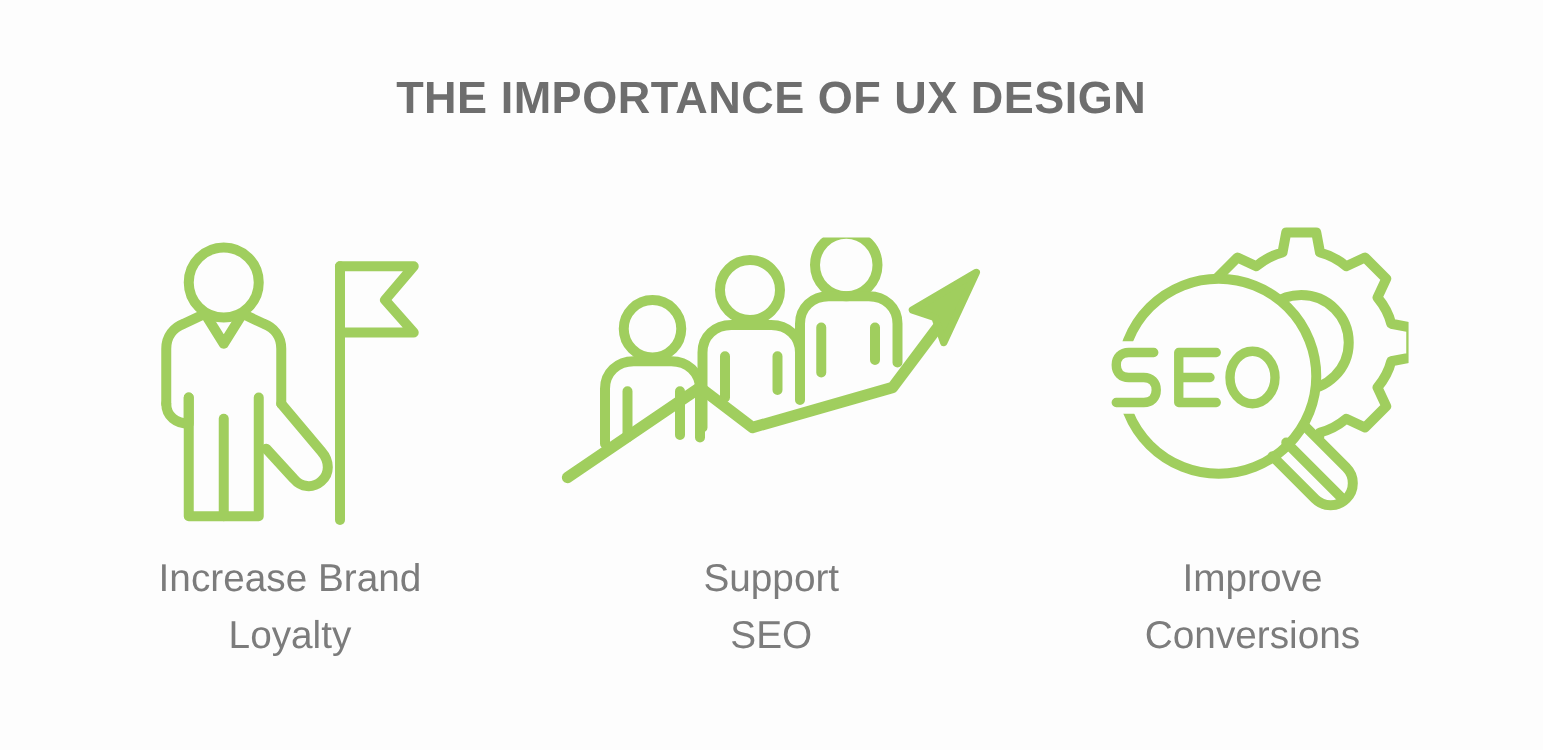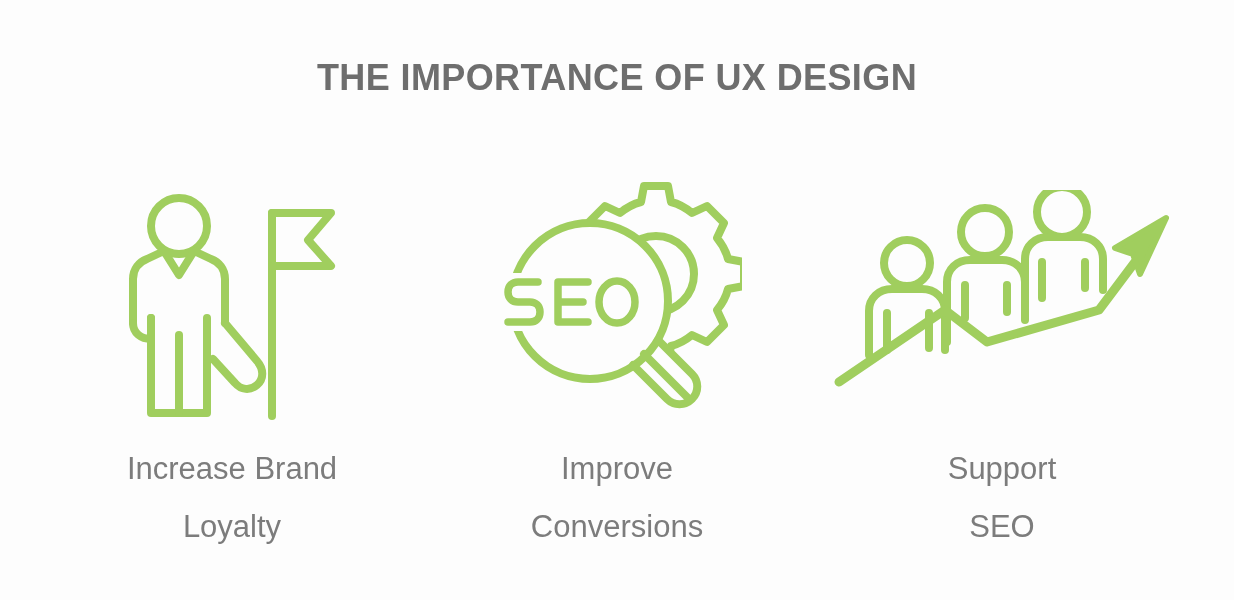--- a/index.html
+++ b/index.html
@@ -52,21 +52,21 @@
   .icon-wrap {
     height: 265px;
     display: flex;
     align-items: center;
     justify-content: center;
   }
   .caption {
     margin-top: 10px;
     text-align: center;
     font-size: 31px;
-    line-height: 58px;
+    line-height: 45px;
     color: #7c7c7c;
     font-family: "Liberation Sans", sans-serif;
     font-weight: normal;
     white-space: pre-line;
   }
 </style>
 </head>
 <body>
 
 <div class="infographic">
@@ -94,20 +94,47 @@
             <path d="M62 162 L62 240"></path>
 
             <path d="M155 40 L155 243"></path>
 
             <path d="M155 40 L214 40 L191 67 L214 93 L155 93"></path>
           </g>
         </svg>
       </div>
       <div class="caption">Increase Brand
 Loyalty</div>
+    </div>
+
+    <div class="column">
+      <div class="icon-wrap">
+        <svg width="350" height="215" viewBox="0 0 350 215">
+          <g fill="none" stroke="#a0ce5e" stroke-width="8" stroke-linecap="round" stroke-linejoin="round">
+
+            <circle cx="80" cy="73" r="23"></circle>
+            <path d="M42 165 L42 121 C42 108 52 99 65 99 L95 99 C108 99 118 108 118 121 L118 160"></path>
+            <path d="M60 123 L60 160 M102 123 L102 158"></path>
+
+            <circle cx="158" cy="42" r="24"></circle>
+            <path d="M120 152 L120 92 C120 79 130 70 143 70 L175 70 C188 70 198 79 198 92 L198 130"></path>
+            <path d="M138 95 L138 128 M180 95 L180 122"></path>
+
+            <circle cx="235" cy="22" r="25"></circle>
+            <path d="M198 128 L198 69 C198 56 208 47 221 47 L253 47 C266 47 276 56 276 69 L276 100"></path>
+            <path d="M215 72 L215 108 M258 72 L258 98"></path>
+          </g>
+
+          <path d="M12 192 L118 120 L160 152 L272 120 L308 72" fill="none" stroke="#a0ce5e" stroke-width="9" stroke-linecap="round" stroke-linejoin="round"></path>
+
+          <path d="M339 28 L288 58 L306 64 L313 84 Z" fill="#a0ce5e" stroke="#a0ce5e" stroke-width="6" stroke-linejoin="round"></path>
+        </svg>
+      </div>
+      <div class="caption">Support
+SEO</div>
     </div>
 
     <div class="column">
       <div class="icon-wrap">
         <svg width="250" height="260" viewBox="0 0 250 260">
           <defs>
             <mask id="gearMask">
               <rect x="0" y="0" width="250" height="260" fill="#fff"></rect>
 
               <circle cx="98" cy="133" r="81" fill="#000"></circle>
@@ -150,41 +177,14 @@
 
             <ellipse cx="125" cy="134" rx="18" ry="21"></ellipse>
           </g>
           <text x="0" y="0" font-size="0">SEO</text>
         </svg>
       </div>
       <div class="caption">Improve
 Conversions</div>
     </div>
 
-    <div class="column">
-      <div class="icon-wrap">
-        <svg width="350" height="215" viewBox="0 0 350 215">
-          <g fill="none" stroke="#a0ce5e" stroke-width="8" stroke-linecap="round" stroke-linejoin="round">
-
-            <circle cx="80" cy="73" r="23"></circle>
-            <path d="M42 165 L42 121 C42 108 52 99 65 99 L95 99 C108 99 118 108 118 121 L118 160"></path>
-            <path d="M60 123 L60 160 M102 123 L102 158"></path>
-
-            <circle cx="158" cy="42" r="24"></circle>
-            <path d="M120 152 L120 92 C120 79 130 70 143 70 L175 70 C188 70 198 79 198 92 L198 130"></path>
-            <path d="M138 95 L138 128 M180 95 L180 122"></path>
-
-            <circle cx="235" cy="22" r="25"></circle>
-            <path d="M198 128 L198 69 C198 56 208 47 221 47 L253 47 C266 47 276 56 276 69 L276 100"></path>
-            <path d="M215 72 L215 108 M258 72 L258 98"></path>
-          </g>
-
-          <path d="M12 192 L118 120 L160 152 L272 120 L308 72" fill="none" stroke="#a0ce5e" stroke-width="9" stroke-linecap="round" stroke-linejoin="round"></path>
-
-          <path d="M339 28 L288 58 L306 64 L313 84 Z" fill="#a0ce5e" stroke="#a0ce5e" stroke-width="6" stroke-linejoin="round"></path>
-        </svg>
-      </div>
-      <div class="caption">Support
-SEO</div>
-    </div>
-
   </div>
 </div>
 
 </body></html>

